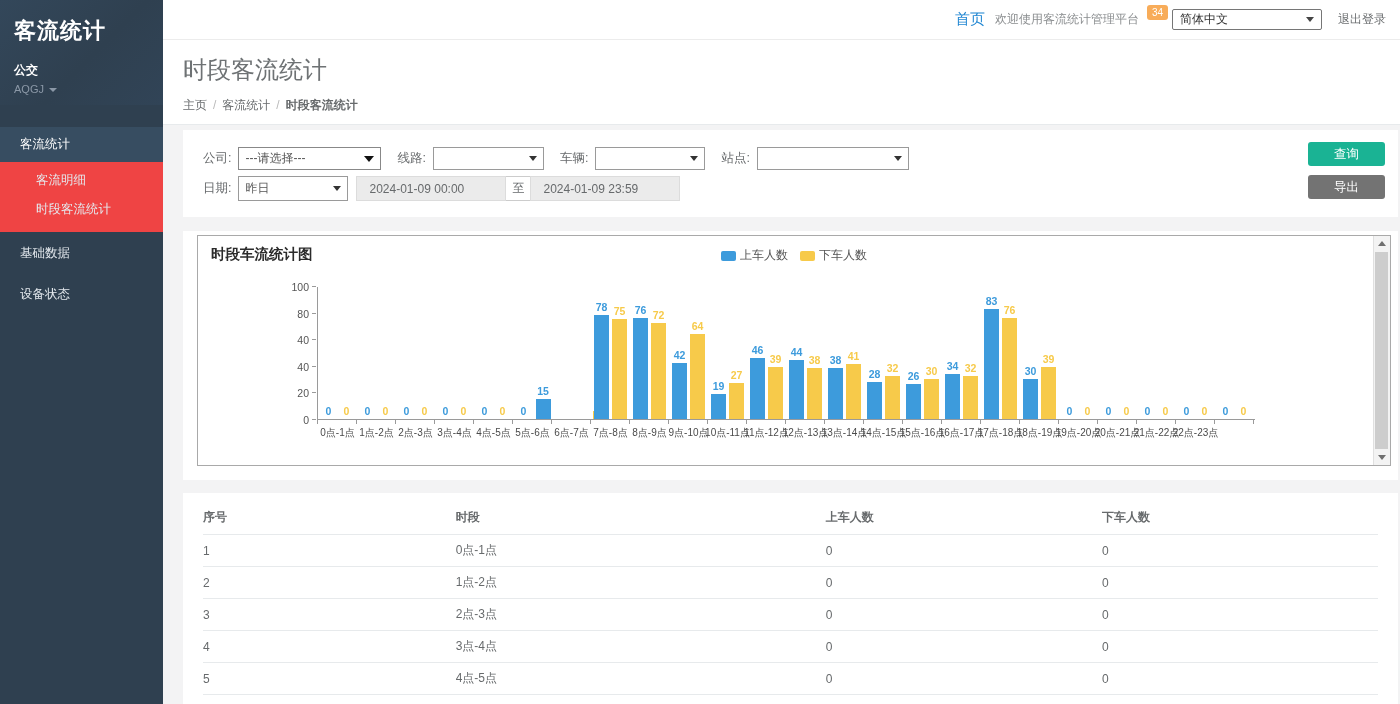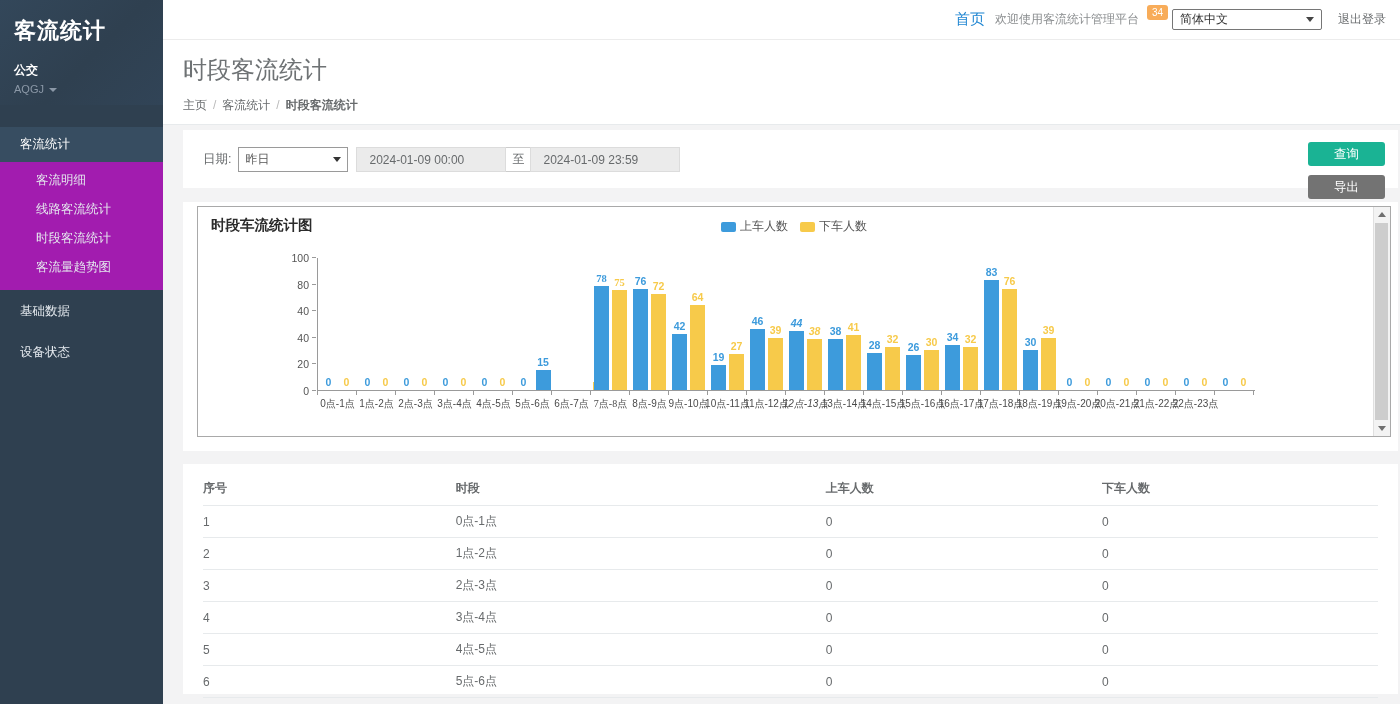--- a/index.html
+++ b/index.html
@@ -8,21 +8,21 @@
 
   
   .sidebar { position:absolute; left:0; top:0; width:163px; height:704px; background:#2f4050; z-index:5; }
   .logo-block { padding:16px 14px 10px 14px; background:linear-gradient(135deg,#33475a 0%,#2f4050 55%,#314457 100%); }
   .app-title { color:#fff; font-size:22px; font-weight:bold; letter-spacing:1px; }
   .org-name { color:#fff; font-size:12px; font-weight:bold; margin-top:16px; }
   .org-code { color:#8b98a7; font-size:11px; margin-top:4px; }
   .org-code .caret { display:inline-block; width:0; height:0; border-left:4px solid transparent; border-right:4px solid transparent; border-top:4px solid #8b98a7; margin-left:5px; vertical-align:middle; }
   .nav { margin-top:22px; font-size:12.5px; }
   .nav-section-header { padding:9px 0 9px 20px; background:#374d61; color:#fff; cursor:pointer; }
-  .nav-sub { background:#a21caf; padding:4px 0 8px 0; }
+  .nav-sub { background:#ef4444; padding:4px 0 8px 0; }
   .subitem { padding:6px 0 6px 36px; color:#e4e9ee; cursor:pointer; }
   .nav-item { padding:11px 0 11px 20px; color:#e4e9ee; cursor:pointer; margin-top:2px; }
 
   
   .topbar { position:absolute; left:163px; right:0; top:0; height:40px; background:#fff;
     border-bottom:1px solid #ececec; display:flex; align-items:center; justify-content:flex-end; padding-right:14px; }
   .home-link { color:#2287d2; font-size:15px; margin-right:10px; cursor:pointer; }
   .welcome-text { color:#8a8d8f; font-size:12px; margin-right:8px; }
   .badge { background:#f8ac59; color:#fff; font-size:10px; border-radius:3px; padding:2px 5px; margin-right:4px; position:relative; top:-7px; }
   .lang-select { width:150px; height:21px; border:1px solid #767676; border-radius:2px; background:#fff;
@@ -101,23 +101,21 @@
     <div class="app-title">客流统计</div>
     <div class="org-name">公交</div>
     <div class="org-code">
       <span>AQGJ</span><span class="caret"></span>
     </div>
   </div>
   <nav class="nav">
     <div class="nav-section-header">客流统计</div>
     <div class="nav-sub">
         <div class="subitem">客流明细</div>
-        <div class="subitem">线路客流统计</div>
         <div class="subitem">时段客流统计</div>
-        <div class="subitem">客流量趋势图</div>
       </div>
     <div class="nav-item">基础数据</div>
     <div class="nav-item">设备状态</div>
   </nav>
 </aside>
 
 <header class="topbar">
   <span class="home-link">首页</span>
   <span class="welcome-text">欢迎使用客流统计管理平台</span>
   <span class="badge">34</span>
@@ -129,20 +127,42 @@
 </header>
 
 <div class="page-heading">
   <div class="page-title">时段客流统计</div>
   <div class="breadcrumb"><span class="crumb">主页</span><span class="sep">/</span><span class="crumb">客流统计</span><span class="sep">/</span><span class="crumb">时段客流统计</span></div>
 </div>
 
 <div class="content">
 
   <section class="filter-panel">
+    <div class="f-row">
+      <span class="f-label">公司:</span>
+      <div class="selbox gap" style="width:143px">
+        <span>---请选择---</span>
+        <span class="tri"></span>
+      </div>
+      <span class="f-label">线路:</span>
+      <div class="selbox gap" style="width:111px;border-color:#9a9a9a">
+        <span></span>
+        <span class="chev"></span>
+      </div>
+      <span class="f-label">车辆:</span>
+      <div class="selbox gap" style="width:110px;border-color:#9a9a9a">
+        <span></span>
+        <span class="chev"></span>
+      </div>
+      <span class="f-label">站点:</span>
+      <div class="selbox" style="width:152px;border-color:#9a9a9a">
+        <span></span>
+        <span class="chev"></span>
+      </div>
+    </div>
     <div class="f-row">
       <span class="f-label">日期:</span>
       <div class="selbox" style="width:110px;border-color:#9a9a9a;height:25px;margin-right:8px">
         <span>昨日</span>
         <span class="chev"></span>
       </div>
       <div class="date-input">2024-01-09 00:00</div>
       <div class="date-to">至</div>
       <div class="date-input">2024-01-09 23:59</div>
     </div>
@@ -274,21 +294,21 @@
               <div class="slot">
                 <div class="val" style="color: rgb(61, 155, 220);">15</div>
                 <div class="bar" style="height: 19.95px; background: rgb(61, 155, 220);"></div>
               </div>
               <div class="slot">
                 <div class="val" style="color: rgb(247, 202, 74);">6</div>
                 <div class="bar" style="height: 7.98px; background: rgb(247, 202, 74);"></div>
               </div>
               <div class="xlabel">6点-7点</div>
             </div>
-            <div class="bar-group" style="width: 39px; font-family: Liberation Serif, serif;">
+            <div class="bar-group" style="width: 39px;">
               <div class="slot">
                 <div class="val" style="color: rgb(61, 155, 220);">78</div>
                 <div class="bar" style="height: 103.74px; background: rgb(61, 155, 220);"></div>
               </div>
               <div class="slot">
                 <div class="val" style="color: rgb(247, 202, 74);">75</div>
                 <div class="bar" style="height: 99.75px; background: rgb(247, 202, 74);"></div>
               </div>
               <div class="xlabel">7点-8点</div>
             </div>
@@ -329,21 +349,21 @@
               <div class="slot">
                 <div class="val" style="color: rgb(61, 155, 220);">46</div>
                 <div class="bar" style="height: 61.18px; background: rgb(61, 155, 220);"></div>
               </div>
               <div class="slot">
                 <div class="val" style="color: rgb(247, 202, 74);">39</div>
                 <div class="bar" style="height: 51.87px; background: rgb(247, 202, 74);"></div>
               </div>
               <div class="xlabel">11点-12点</div>
             </div>
-            <div class="bar-group" style="width: 39px; font-style: italic;">
+            <div class="bar-group" style="width: 39px;">
               <div class="slot">
                 <div class="val" style="color: rgb(61, 155, 220);">44</div>
                 <div class="bar" style="height: 58.52px; background: rgb(61, 155, 220);"></div>
               </div>
               <div class="slot">
                 <div class="val" style="color: rgb(247, 202, 74);">38</div>
                 <div class="bar" style="height: 50.54px; background: rgb(247, 202, 74);"></div>
               </div>
               <div class="xlabel">12点-13点</div>
             </div>

